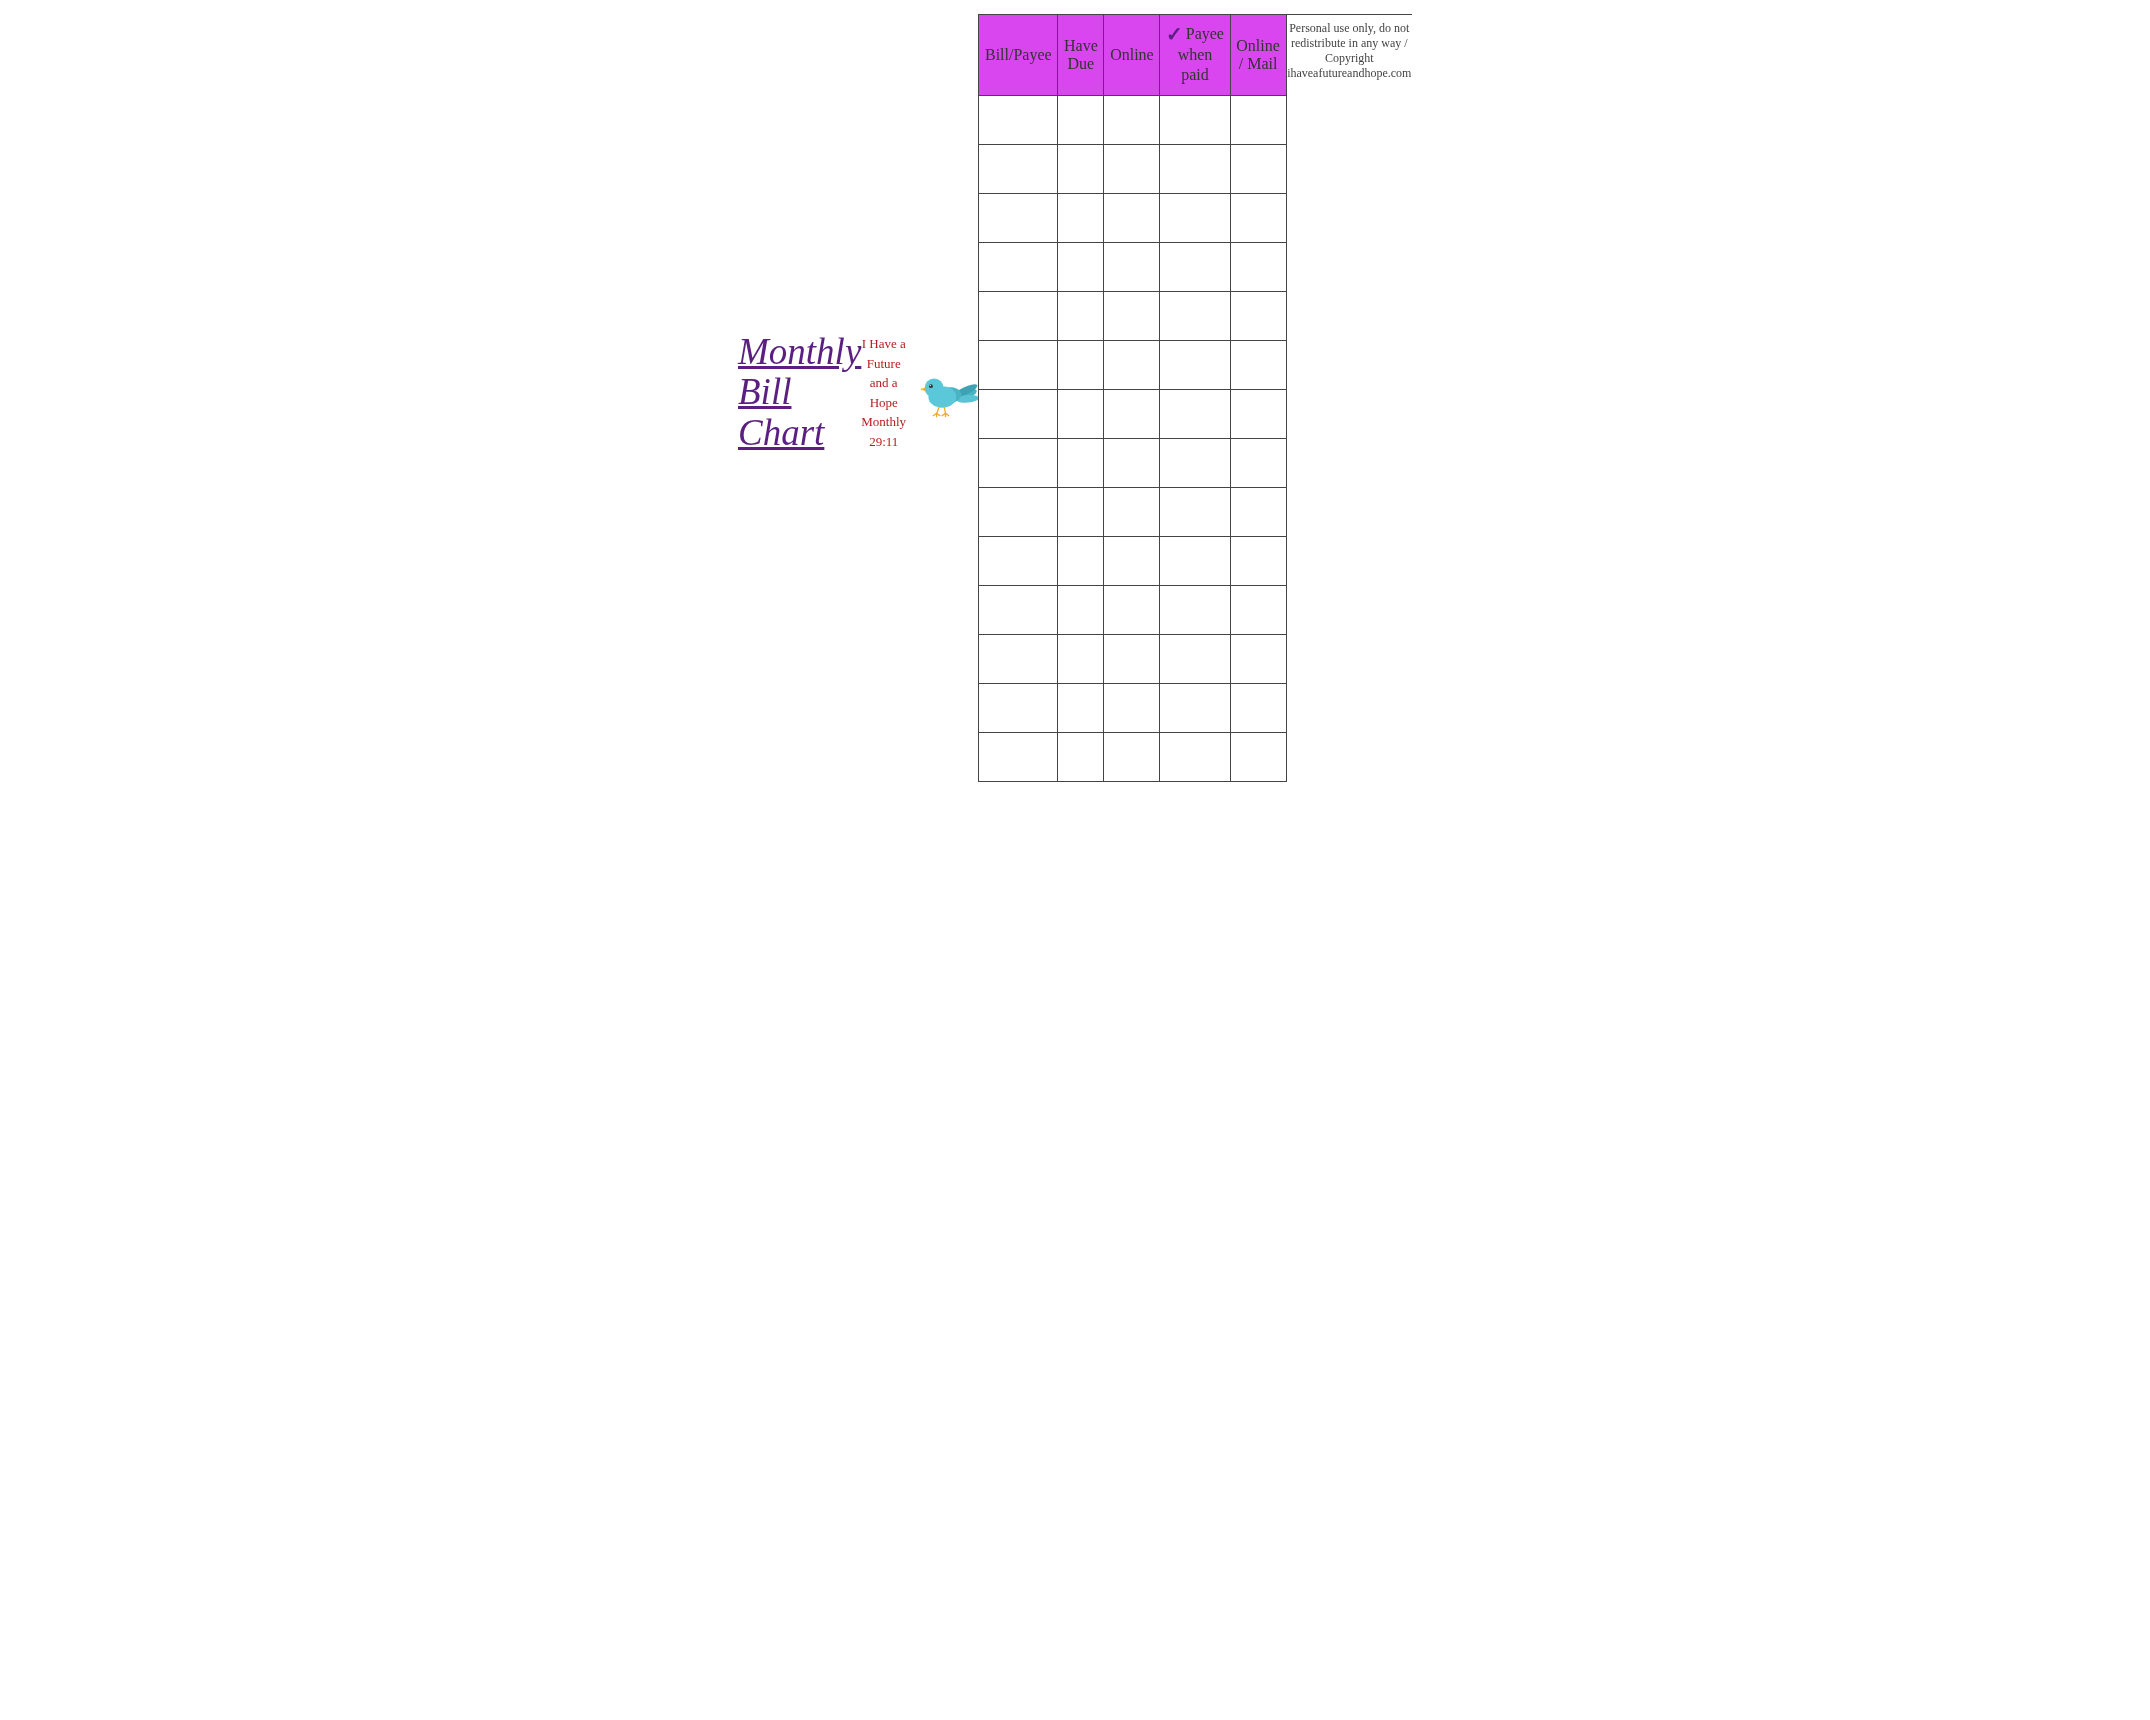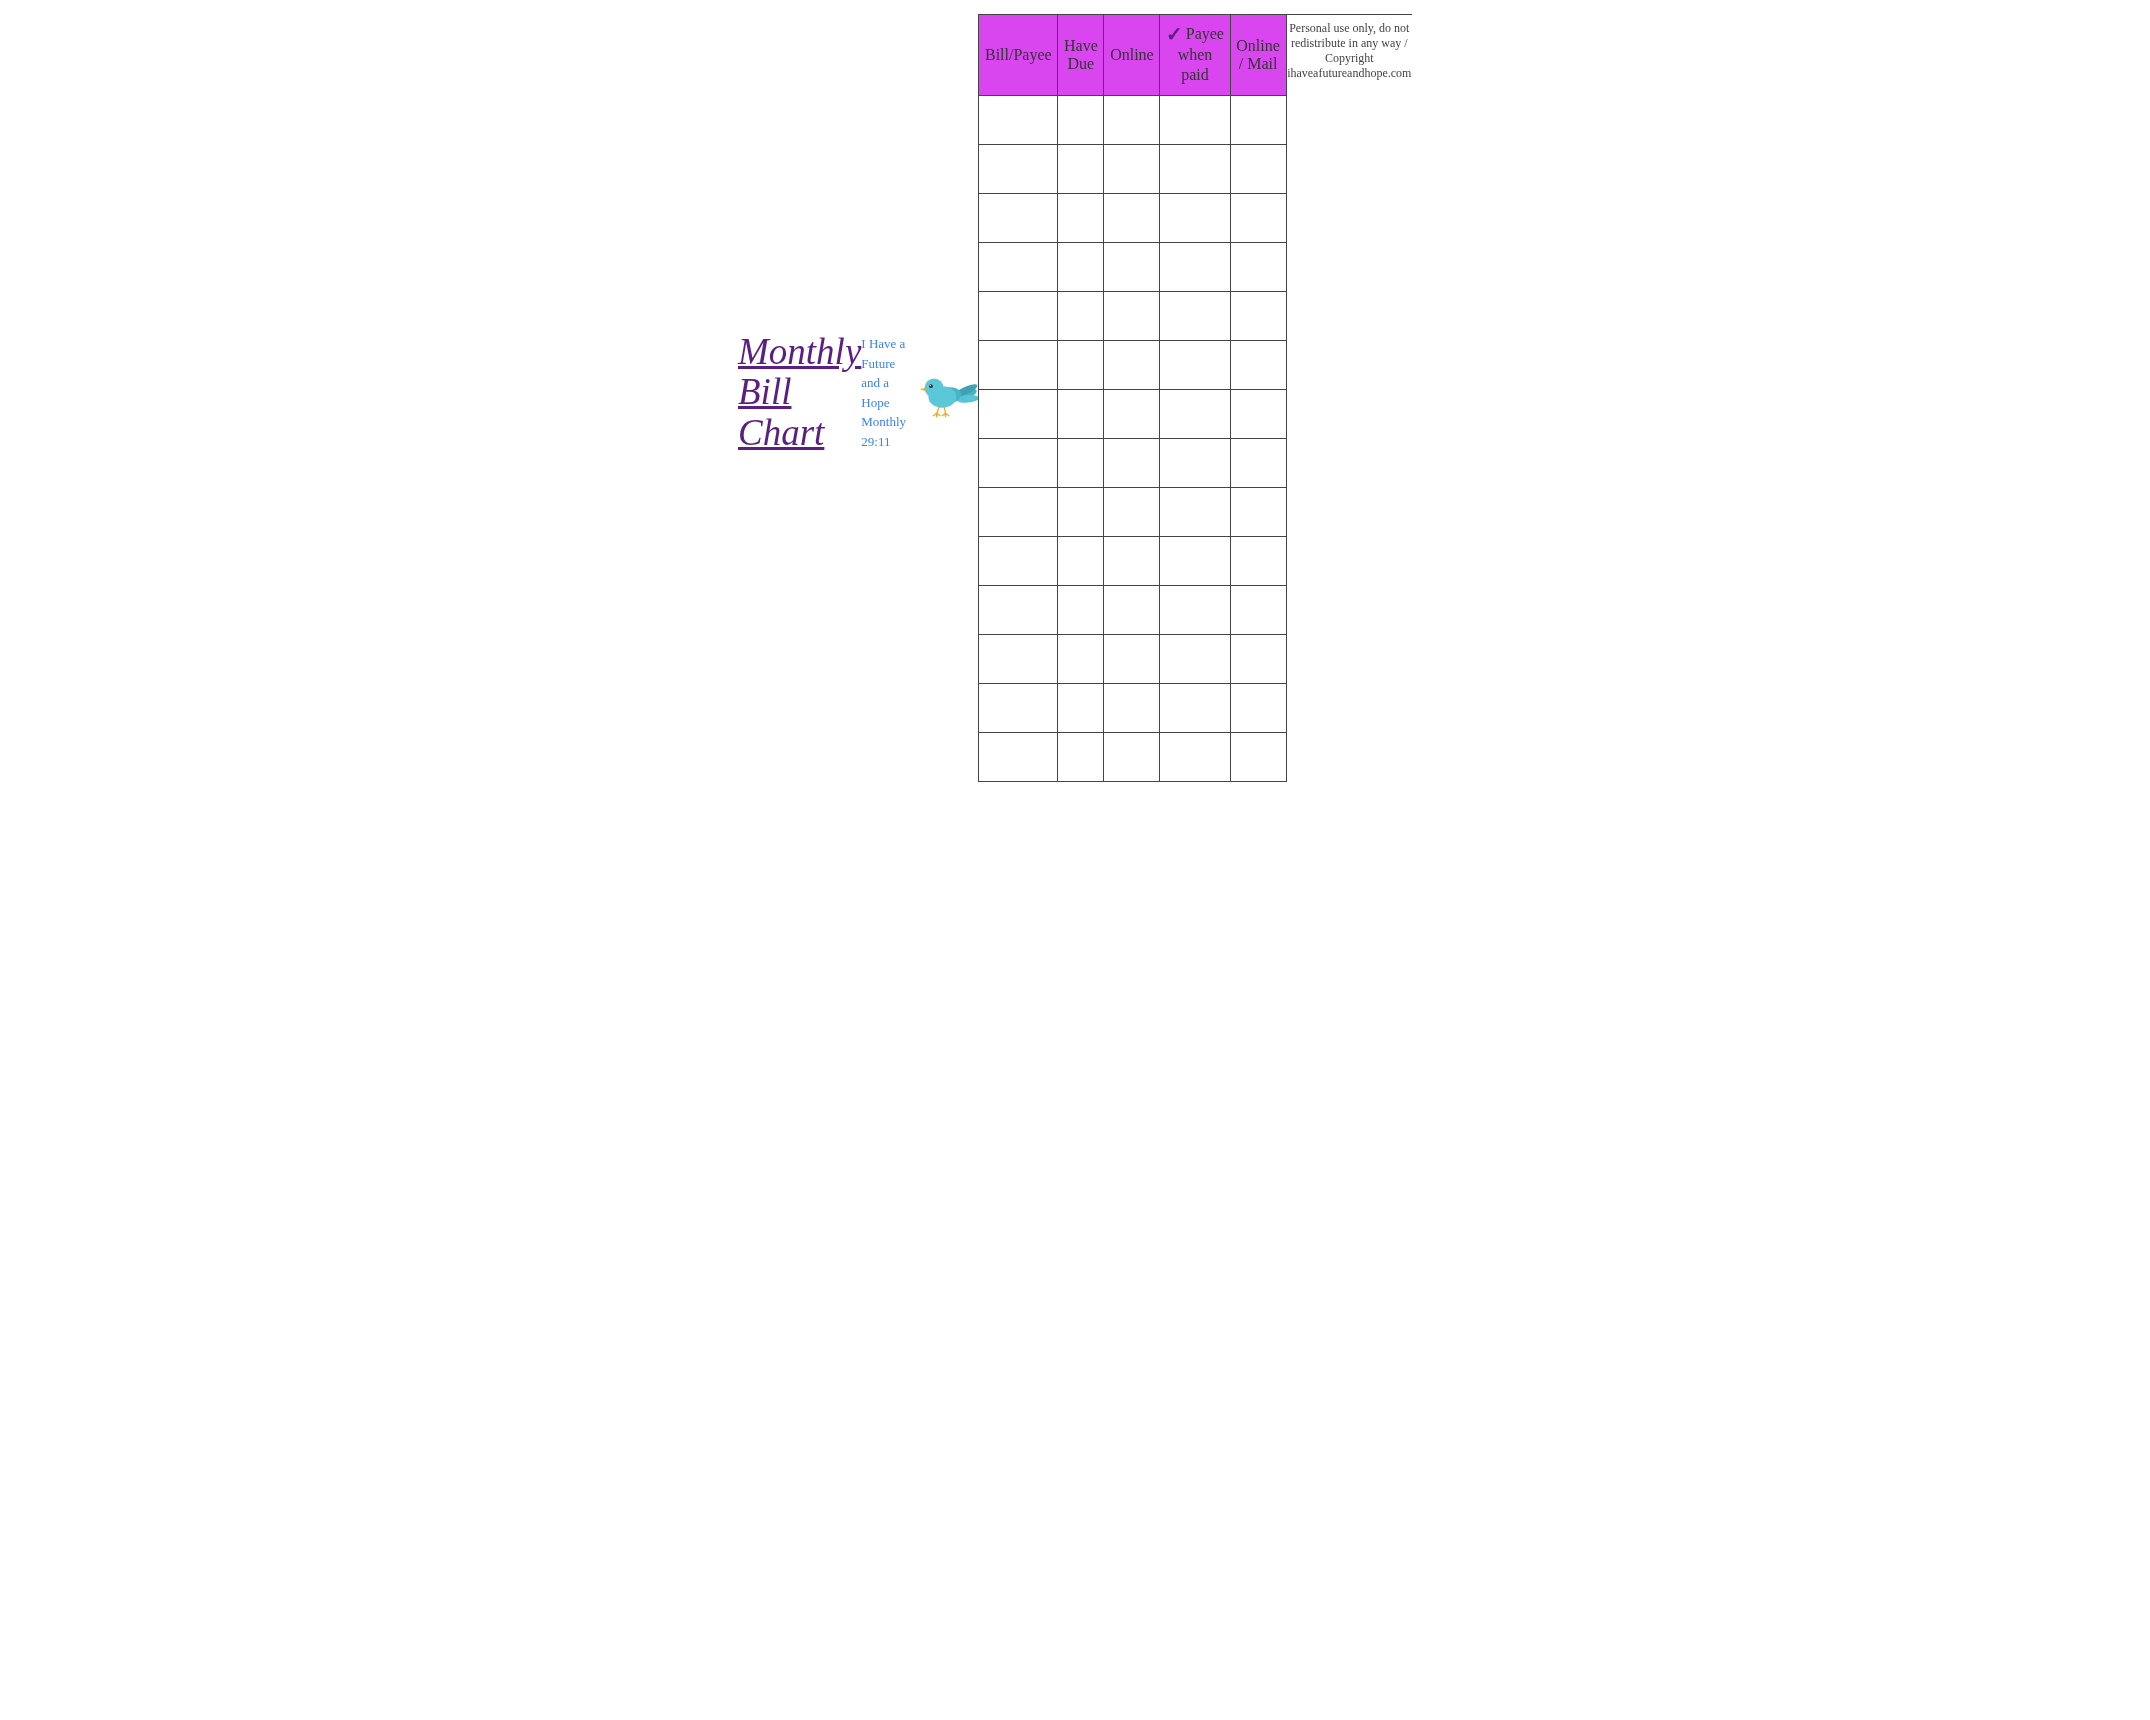--- a/index.html
+++ b/index.html
@@ -35,23 +35,24 @@
       font-family: 'Palatino Linotype', Palatino, serif;
       font-style: italic;
       font-size: 37px;
       color: #5b1f82;
       text-decoration: underline;
       text-decoration-color: #5b1f82;
       line-height: 1.1;
     }
 
     .tagline {
+      text-align: center;
       font-family: Georgia, serif;
       font-size: 13px;
-      color: #3b82f6;
+      color: #b91c1c;
       line-height: 1.5;
     }
 
     .header-right {
       display: flex;
       align-items: center;
       gap: 7.2px;
     }
 
     

